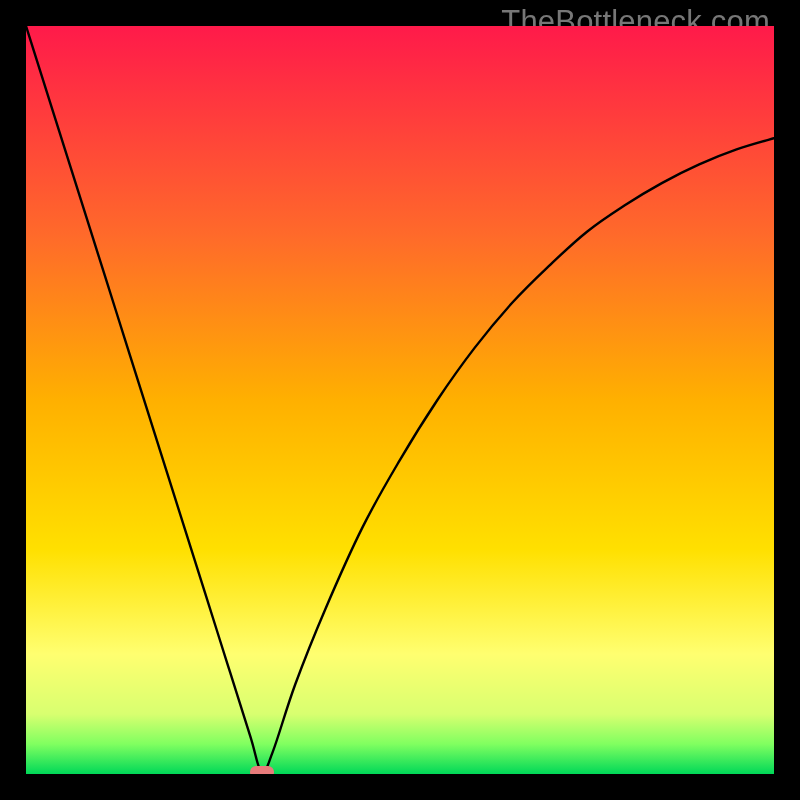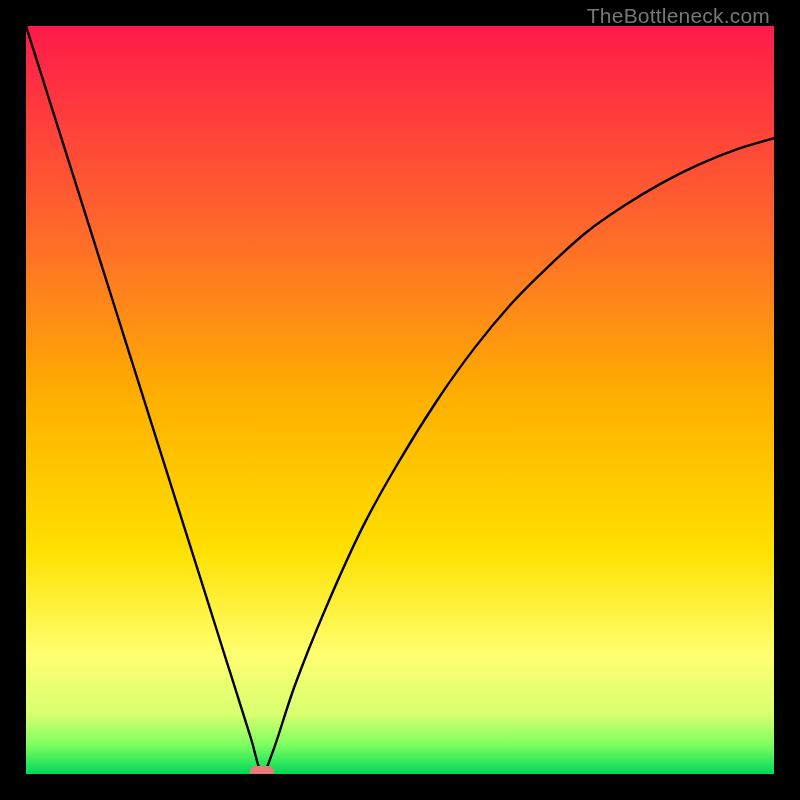--- a/index.html
+++ b/index.html
@@ -22,21 +22,21 @@
     top: 26px;
     width: 748px;
     height: 748px;
     overflow: hidden;
   }
   .watermark {
     position: absolute;
     top: 4px;
     right: 30px;
     color: #777;
-    font-size: 21px;
+    font-size: 31px;
     font-weight: 400;
     letter-spacing: 0.2px;
   }
   .marker {
     position: absolute;
     width: 24px;
     height: 12px;
     background: #e87b7b;
     border-radius: 6px;
     transform: translate(-50%, -50%);

